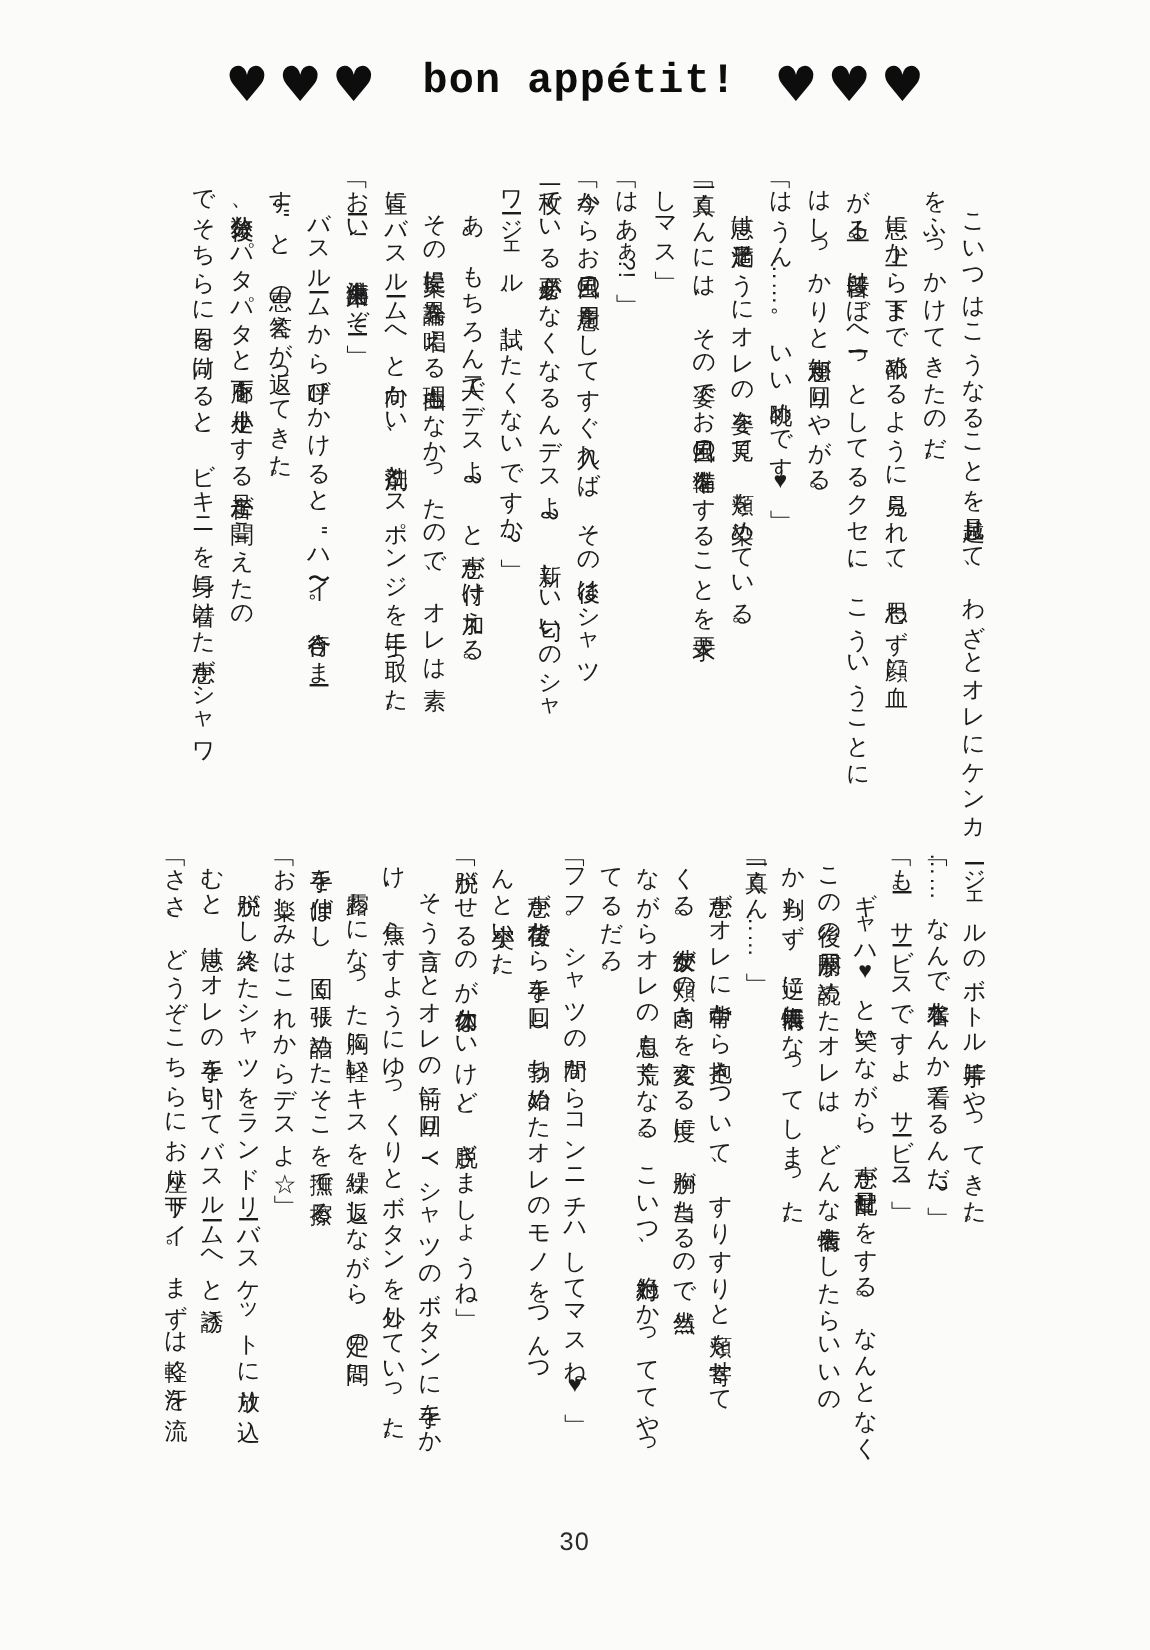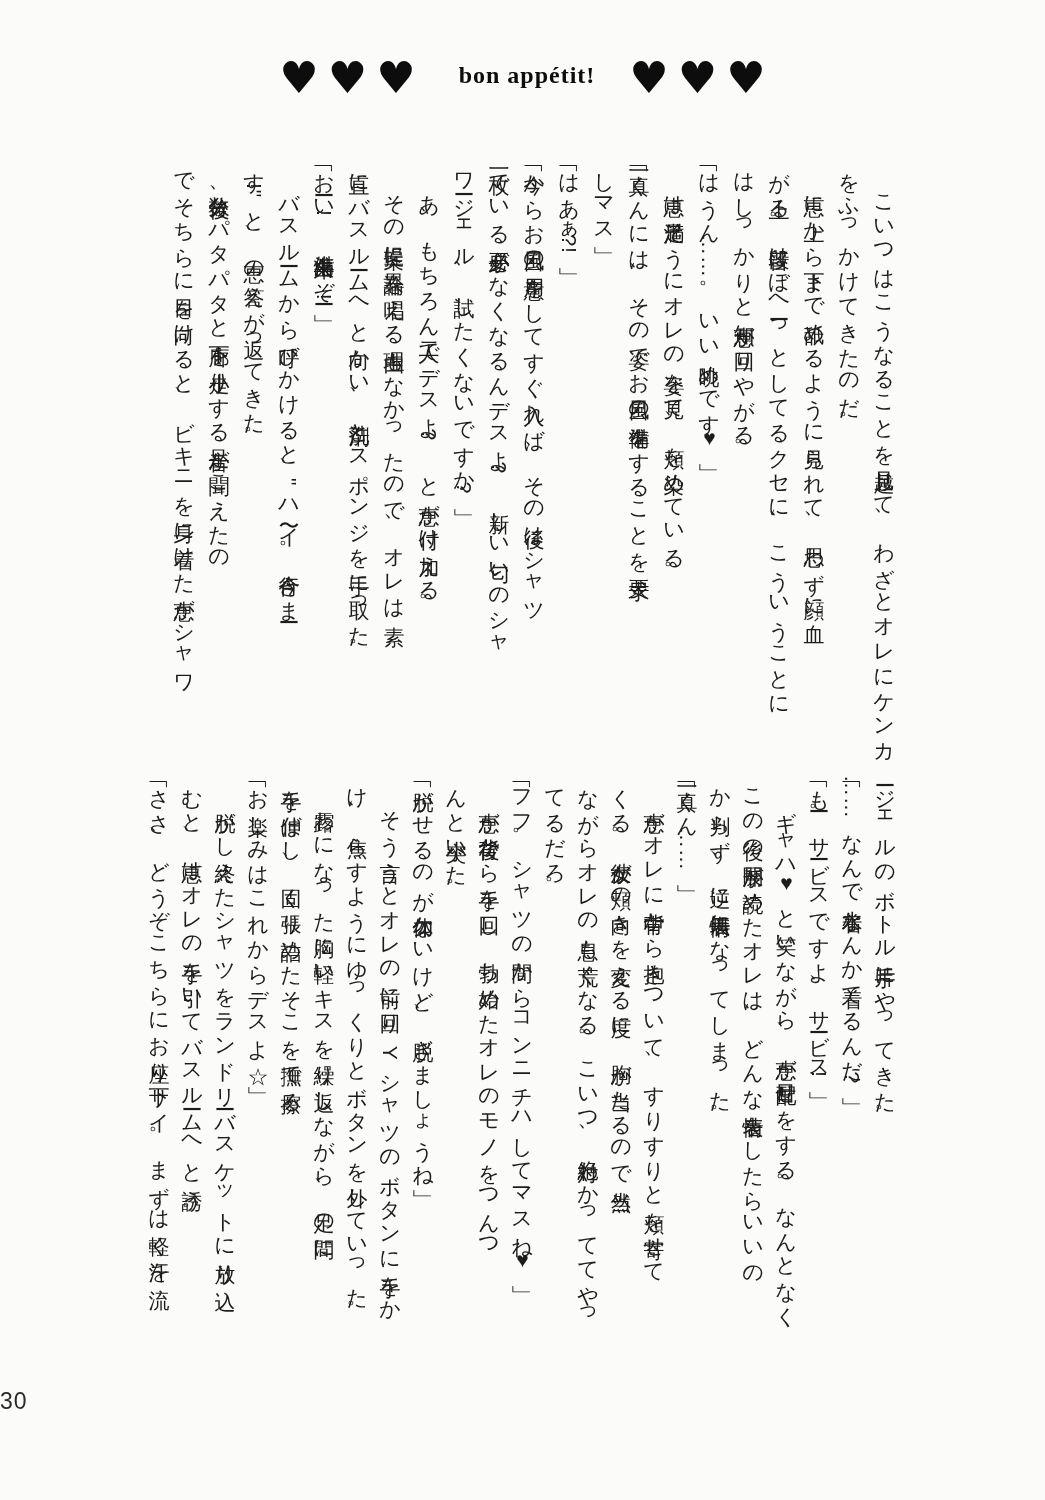--- a/index.html
+++ b/index.html
@@ -23,22 +23,22 @@
     gap: 34px;
     color: #0d0d0d;
   }
   .hearts {
     font-family: "DejaVu Sans", sans-serif;
     font-size: 44px; line-height: 1;
     letter-spacing: 9px;
   }
   .hearts:last-child { margin-right: -9px; }
   .title {
-    font-family: Liberation Serif, serif;
-    font-size: 24px; font-weight: bold;
+    font-family: Liberation Mono, monospace;
+    font-size: 38px; font-weight: bold;
     letter-spacing: 1px;
     line-height: 1;
     padding-bottom: 6px;
   }
 
   
   .tblock {
     position: absolute;
     right: 143px;
     writing-mode: vertical-rl;
@@ -55,21 +55,21 @@
     letter-spacing: 1px;
     line-height: 35px;           
   }
   .tblock-bottom .tline { line-height: 33px; }
   .tline.indent { text-indent: 22px; }
 
   
   .pagenum {
     position: absolute;
     top: 1388px; left: 0; width: 100%;
-    text-align: left;
+    text-align: center;
     font-size: 23px;
     letter-spacing: 1px;
     color: #2a2a2a;
   }
 </style>
 </head>
 <body>
 
 <div class="page">
 

